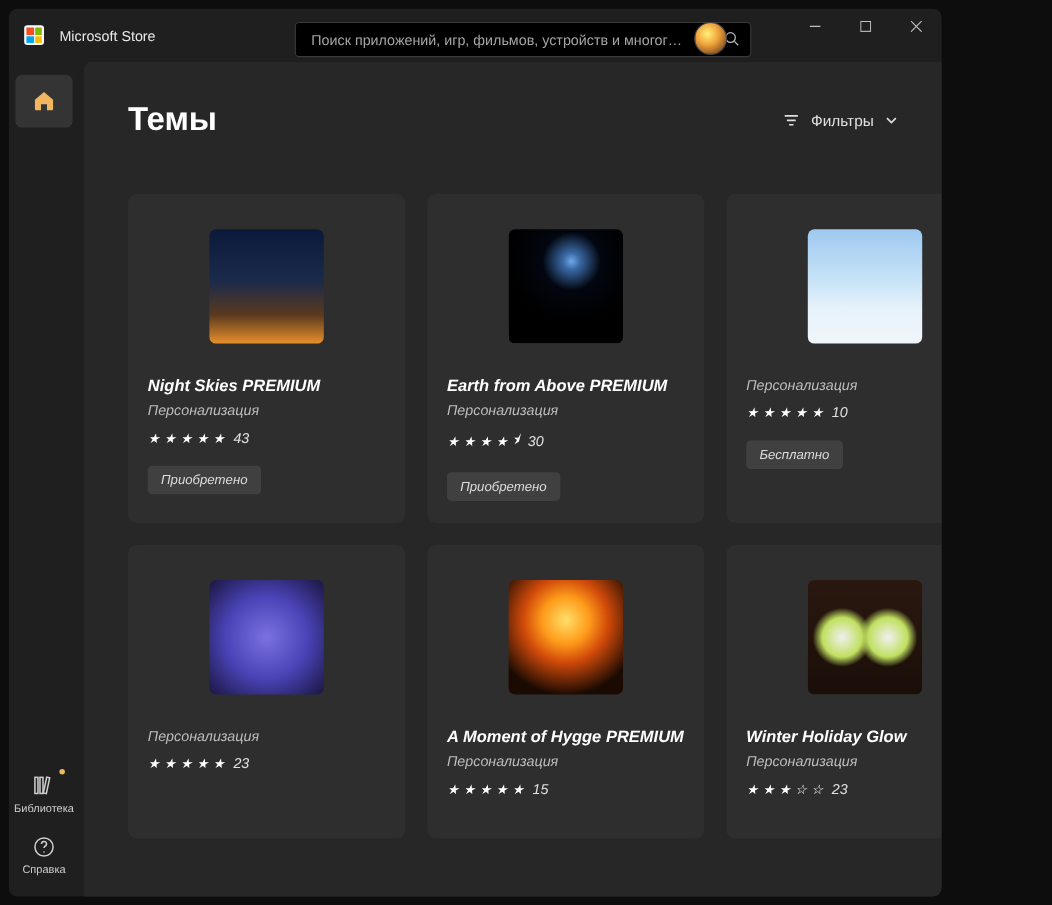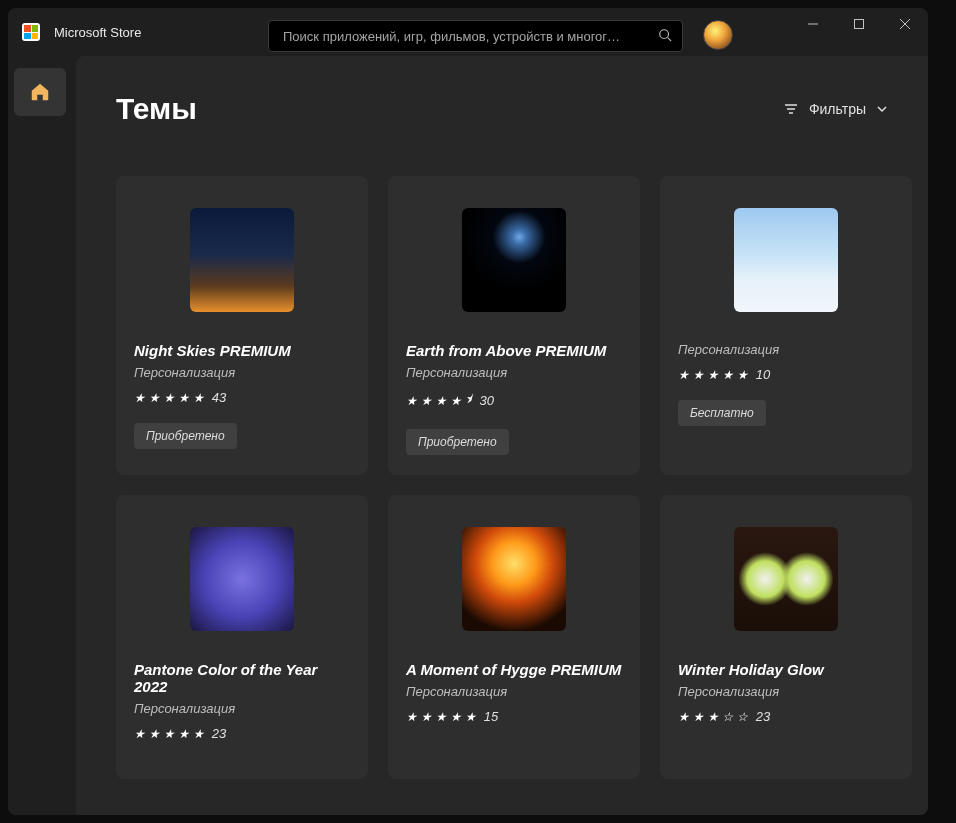--- a/index.html
+++ b/index.html
@@ -13,21 +13,21 @@
   width: 956px;
   height: 823px;
   overflow: hidden;
   color: #fff;
   position: relative;
 }
 .window {
   position: absolute;
   left: 8px;
   top: 8px;
-  width: 920px;
+  width: 848px;
   height: 807px;
   background: #1f1f1f;
   border-radius: 8px;
   overflow: hidden;
   display: flex;
   flex-direction: column;
 }
 
 .titlebar {
   height: 48px;
@@ -304,20 +304,39 @@
 
   <div class="body">
 
     <div class="sidebar">
       <div class="nav-home">
         <svg width="22" height="22" viewBox="0 0 24 24">
             <path d="M3 10.5 12 3l9 7.5V20a1 1 0 0 1-1 1h-5v-6h-6v6H4a1 1 0 0 1-1-1z"></path>
           </svg>
       </div>
 
+      <div class="sidebar-bottom">
+        <div class="sb-item">
+          <span class="dot"></span>
+          <svg width="22" height="22" viewBox="0 0 24 24">
+              <rect x="3" y="4" width="3" height="16"></rect>
+              <rect x="8" y="4" width="3" height="16"></rect>
+              <rect x="13" y="4" width="3" height="16" transform="rotate(12 14.5 12)"></rect>
+            </svg>
+          <span class="lbl">Библиотека</span>
+        </div>
+        <div class="sb-item">
+          <svg width="22" height="22" viewBox="0 0 24 24">
+              <circle cx="12" cy="12" r="9"></circle>
+              <path d="M9.5 9a2.5 2.5 0 1 1 3.5 2.3c-.8.4-1 1-1 1.7"></path>
+              <circle cx="12" cy="17" r="0.8" fill="#cfcfcf" stroke="none"></circle>
+            </svg>
+          <span class="lbl">Справка</span>
+        </div>
+      </div>
     </div>
 
     <div class="content">
       <div class="page-header">
         <div class="page-title">Темы</div>
         <div class="filters">
           <svg width="16" height="16" viewBox="0 0 16 16">
               <line x1="2" y1="4" x2="14" y2="4"></line>
               <line x1="4" y1="8" x2="12" y2="8"></line>
               <line x1="6" y1="12" x2="10" y2="12"></line>
@@ -366,21 +385,20 @@
               <span class="star">★</span>
               <span class="star">★</span>
               <span class="star">★</span>
               <span class="star">★</span>
               <span class="count">10</span>
             </div>
             <span class="badge">Бесплатно</span>
           </div>
           <div class="card">
             <div class="thumb t3"></div>
-            <div class="card-title">Pantone Color of the Year 2022</div>
             <div class="card-cat">Персонализация</div>
             <div class="rating">
               <span class="star">★</span>
               <span class="star">★</span>
               <span class="star">★</span>
               <span class="star">★</span>
               <span class="star">★</span>
               <span class="count">23</span>
             </div>
           </div>

